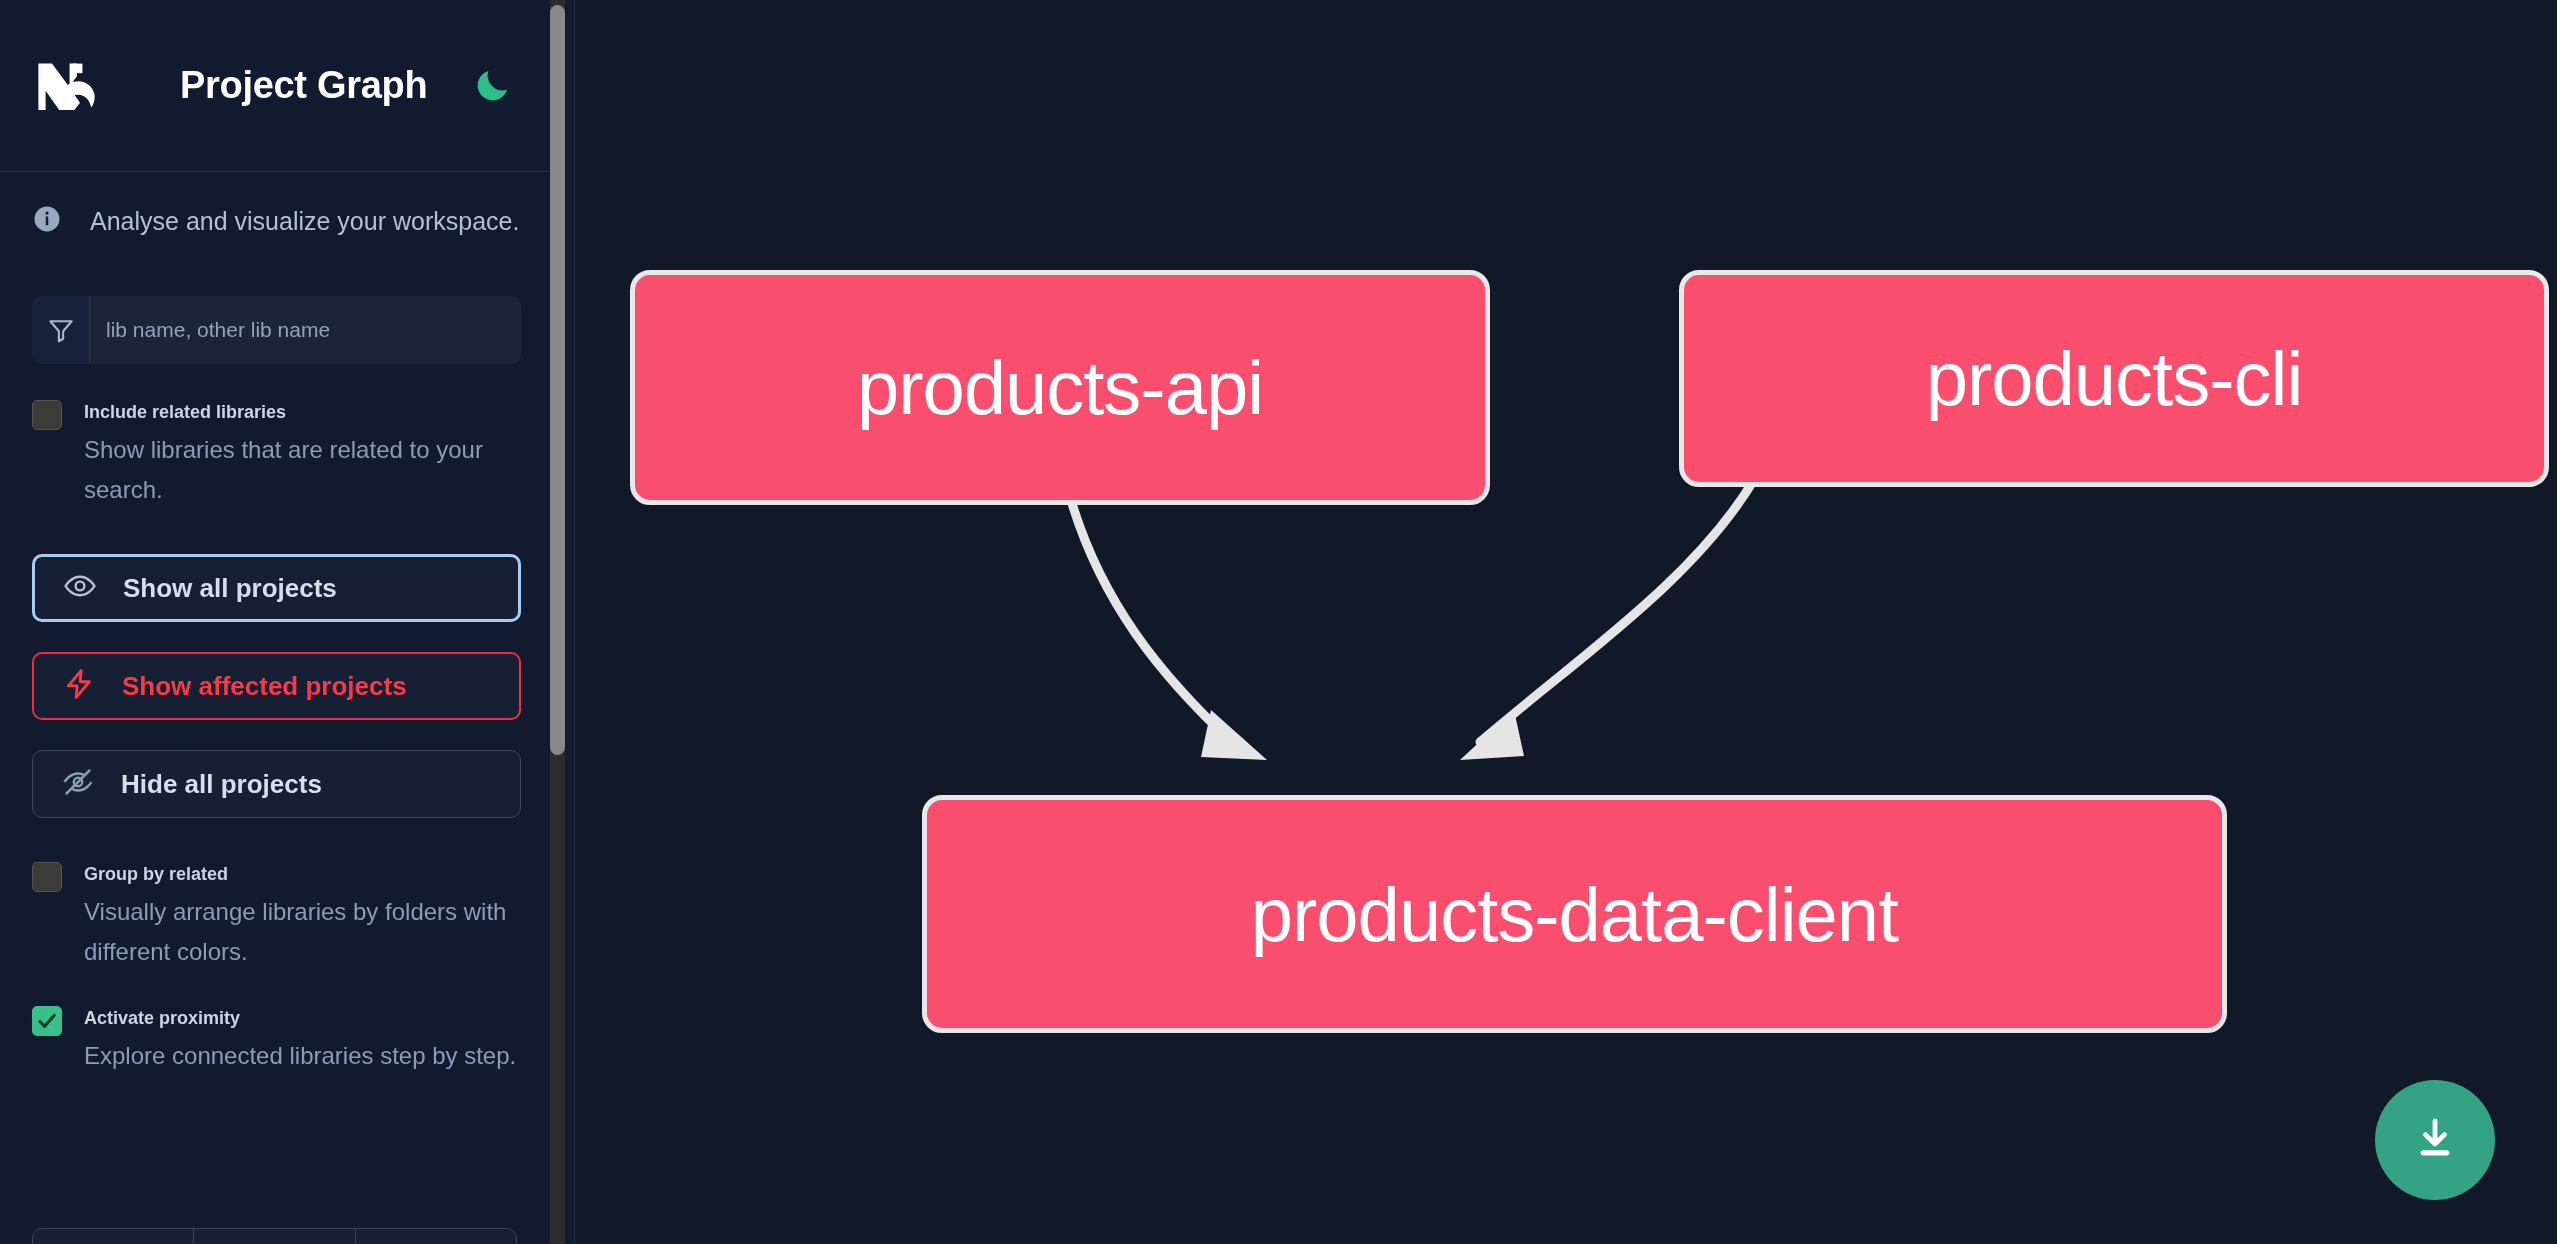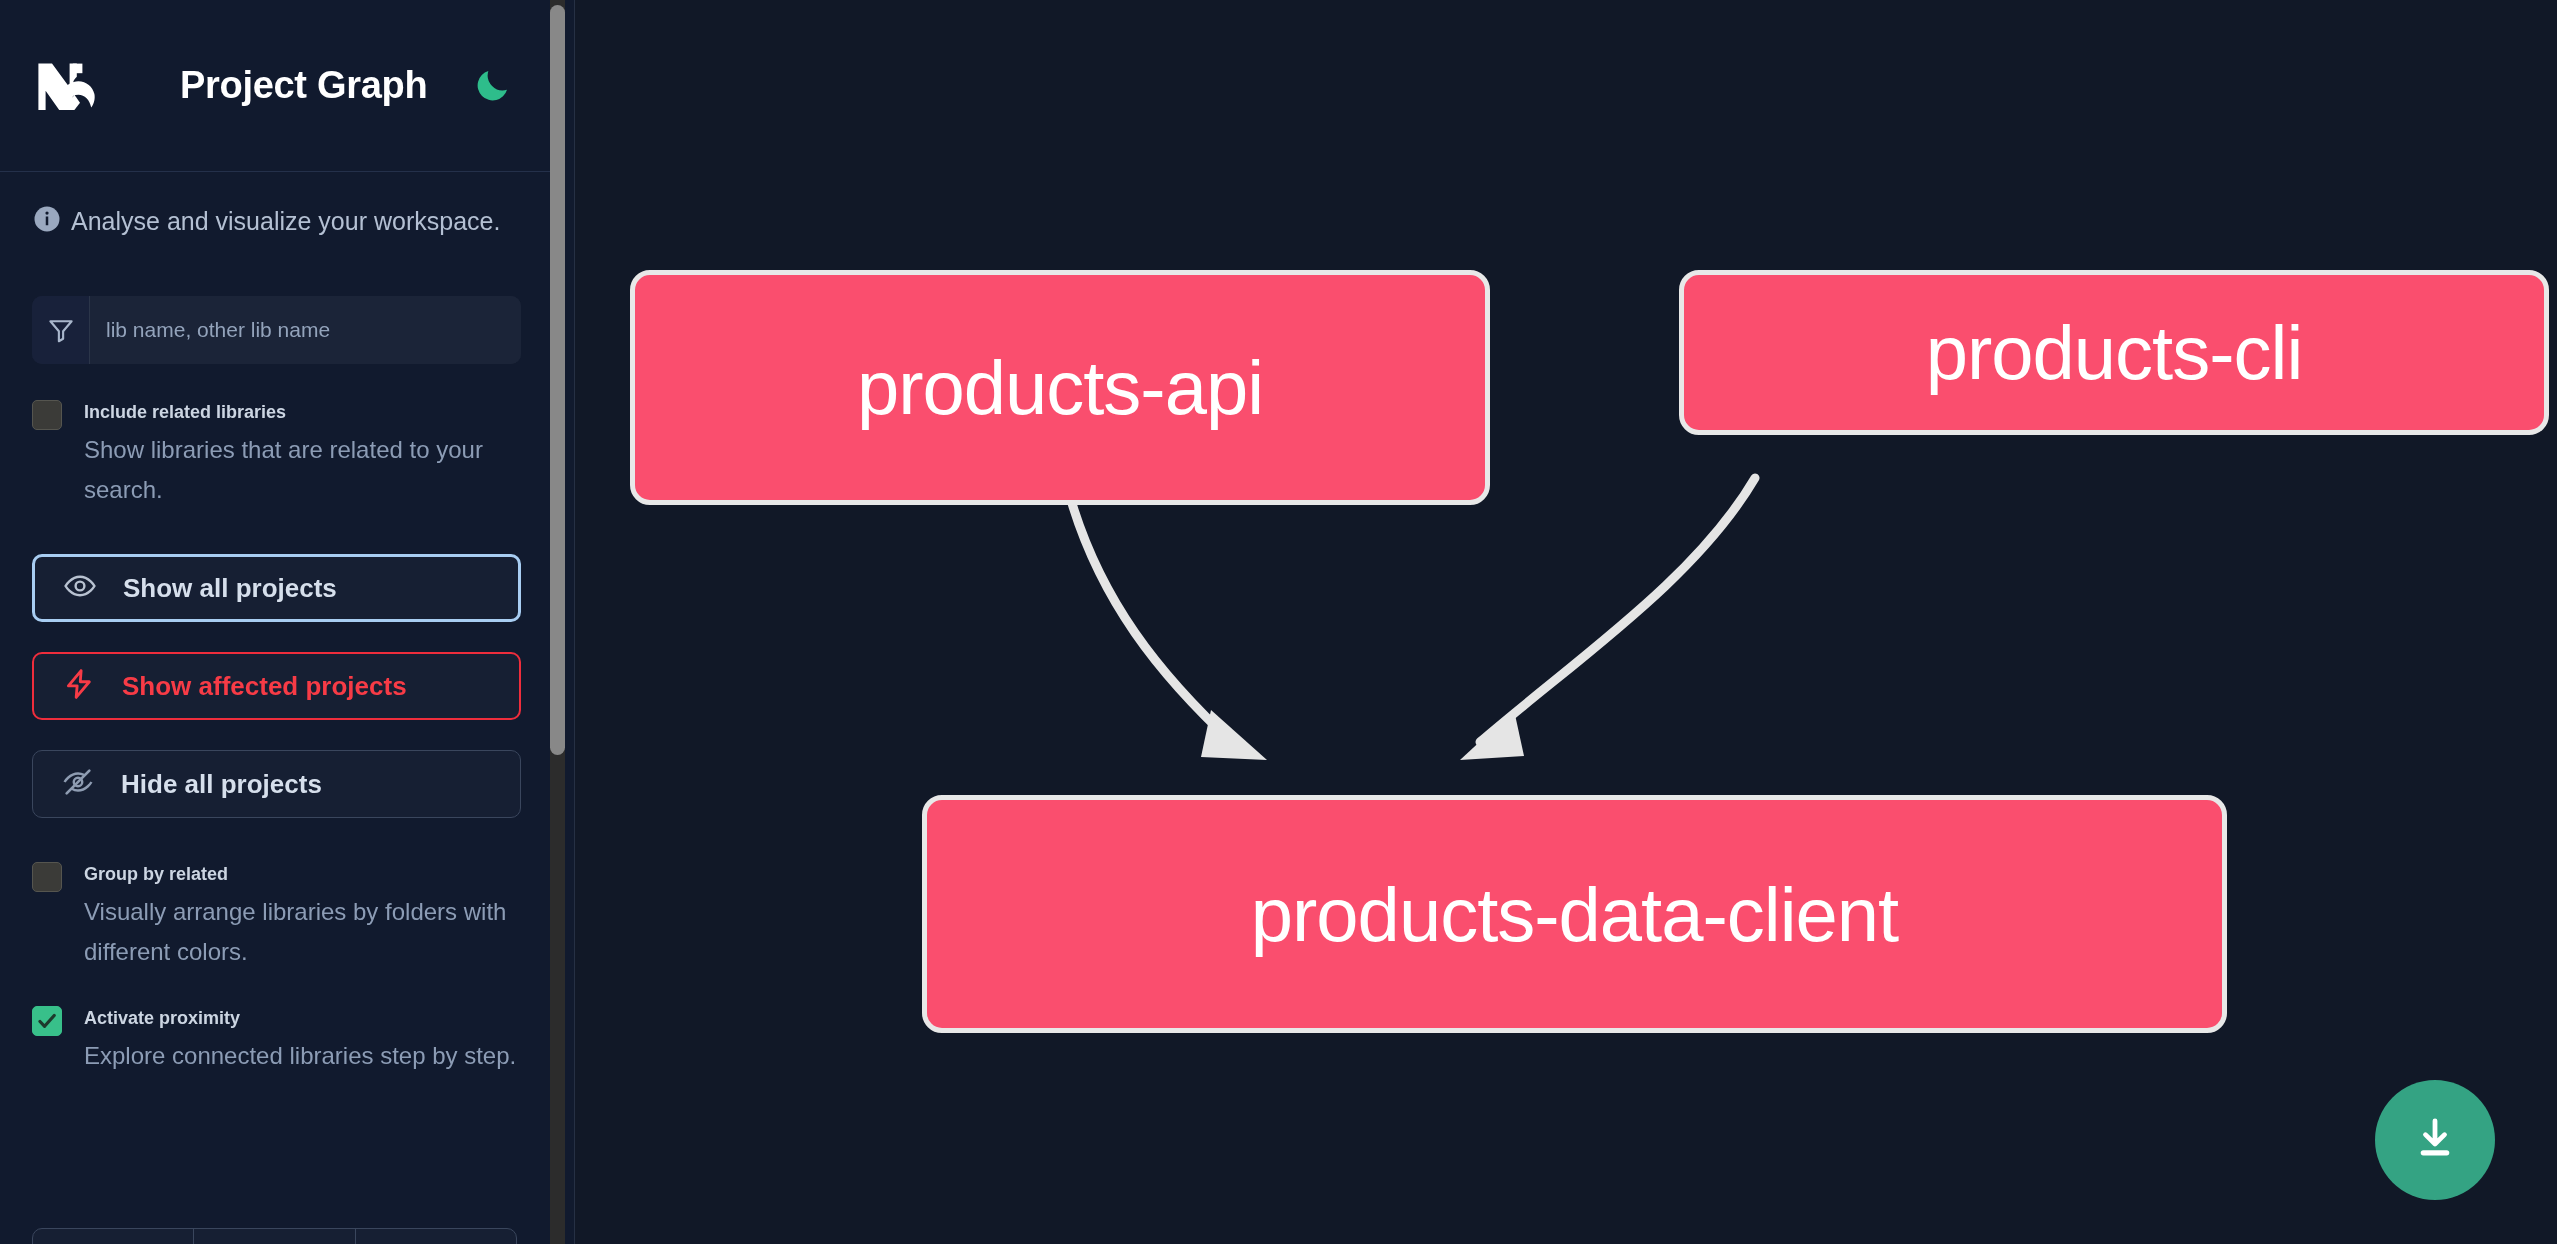--- a/index.html
+++ b/index.html
@@ -62,21 +62,21 @@
     margin-left: 42px;
     width: 46px; height: 46px;
     display: flex; align-items: center; justify-content: center;
     cursor: pointer;
   }
 
   .tagline-row {
     display: flex;
     align-items: center;
     padding: 32px 0 0 32px;
-    gap: 9px;
+    gap: 28px;
   }
   .tagline-text {
     font-size: 25px;
     color: #b4c0d3;
     white-space: nowrap;
   }
 
   
   .search-wrap {
     margin: 58px 36px 0 32px;
@@ -217,21 +217,21 @@
   }
   .node-label {
     color: #ffffff;
     font-size: 76px;
     font-weight: 400;
     letter-spacing: -1px;
     white-space: nowrap;
   }
 
   #node-products-api        { left: 55px;   top: 240px; width: 860px; height: 235px; }
-  #node-products-cli        { left: 1104px; top: 240px; width: 870px; height: 165px; }
+  #node-products-cli        { left: 1104px; top: 240px; width: 870px; height: 217px; }
   #node-products-data-client{ left: 347px;  top: 765px; width: 1305px; height: 238px; }
 
   
   .fab {
     position: absolute;
     right: 62px;
     bottom: 44px;
     width: 120px; height: 120px;
     border-radius: 50%;
     background: #34a383;

